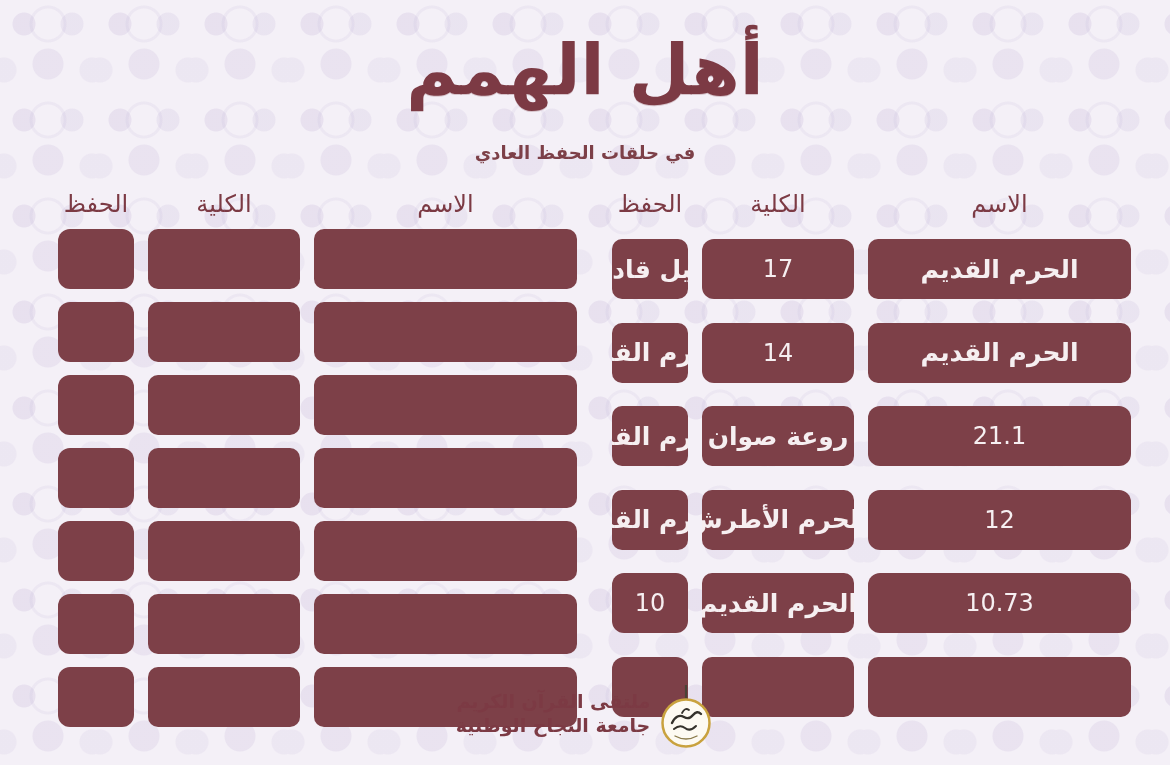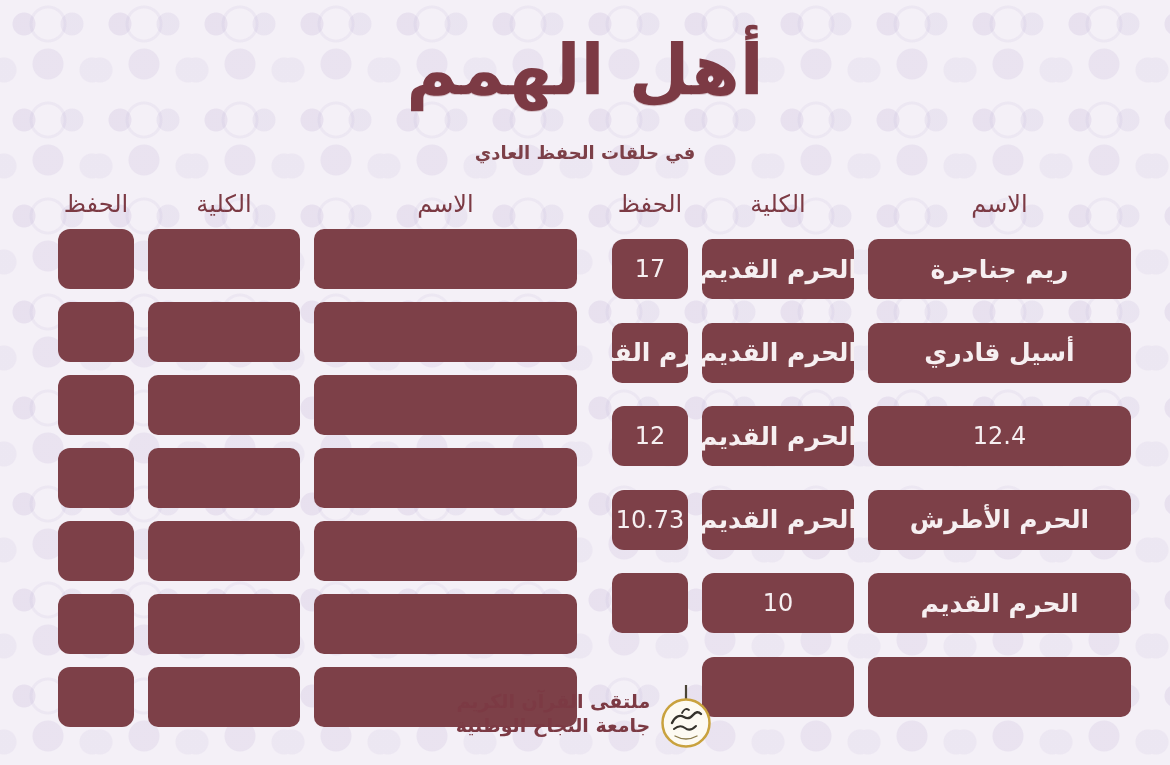--- a/index.html
+++ b/index.html
@@ -112,30 +112,31 @@
     <div class="brand-subtitle">في حلقات الحفظ العادي</div>
   </div>
 
   <div class="tables">
 
     <div class="score-table">
       <div class="hcell">الاسم</div>
       <div class="hcell">الكلية</div>
       <div class="hcell">الحفظ</div>
 
-      <div class="box name">ريم جناجرة</div>
       <div class="box college">الحرم القديم</div>
       <div class="box hifz">17</div>
 
       <div class="box name">أسيل قادري</div>
       <div class="box college">الحرم القديم</div>
-
-      <div class="box college">الحرم القديم</div>
-      <div class="box hifz">12.4</div>
-
+      <div class="box hifz">14</div>
+
+      <div class="box college">الحرم القديم</div>
+      <div class="box hifz">21.1</div>
+
+      <div class="box name">روعة صوان</div>
       <div class="box college">الحرم القديم</div>
       <div class="box hifz">12</div>
 
       <div class="box name">الحرم الأطرش</div>
       <div class="box college">الحرم القديم</div>
       <div class="box hifz">10.73</div>
 
       <div class="box college">الحرم القديم</div>
       <div class="box hifz">10</div>
 

